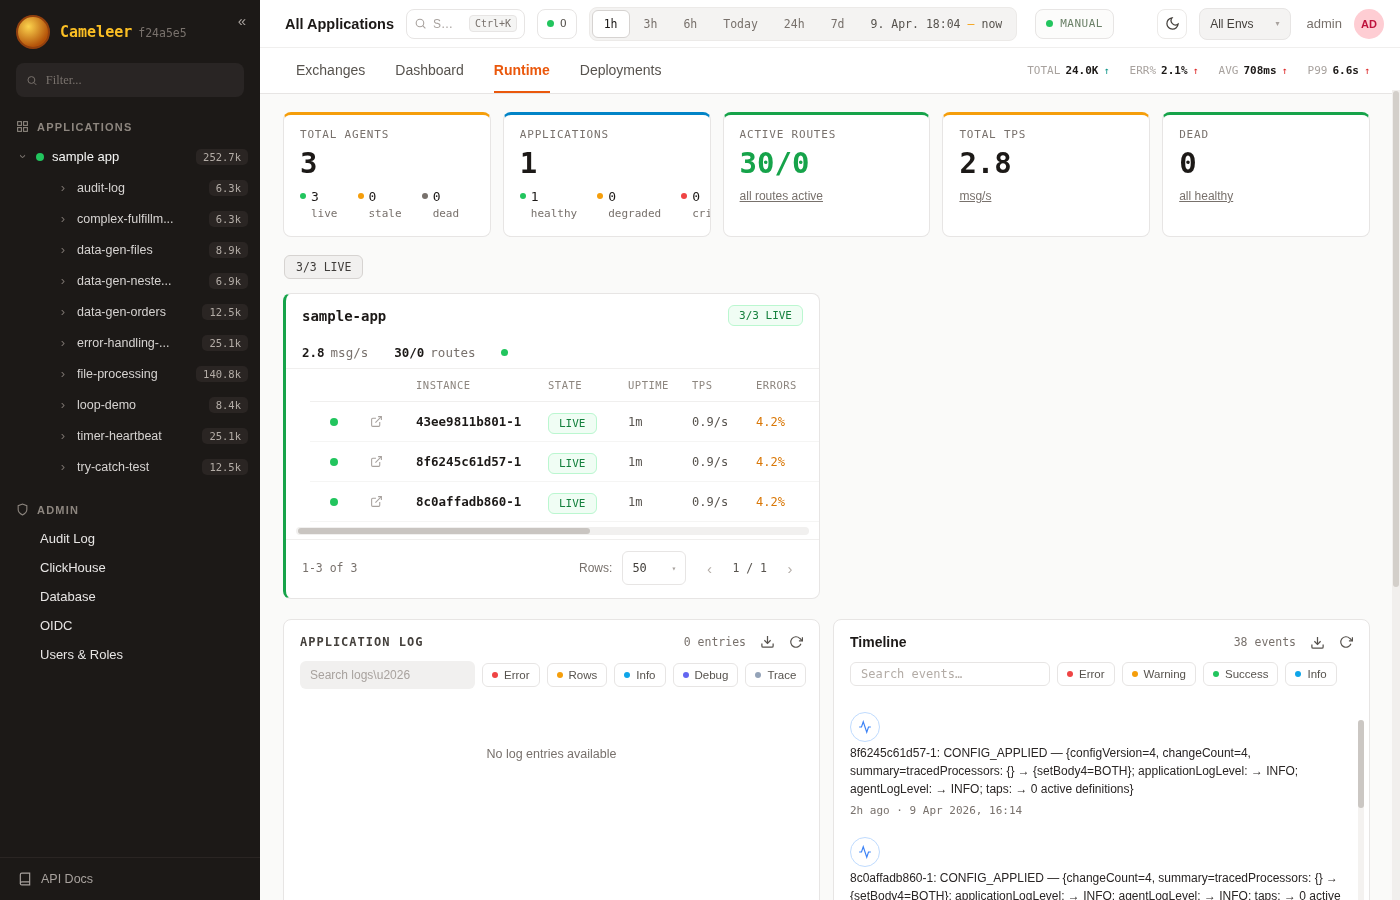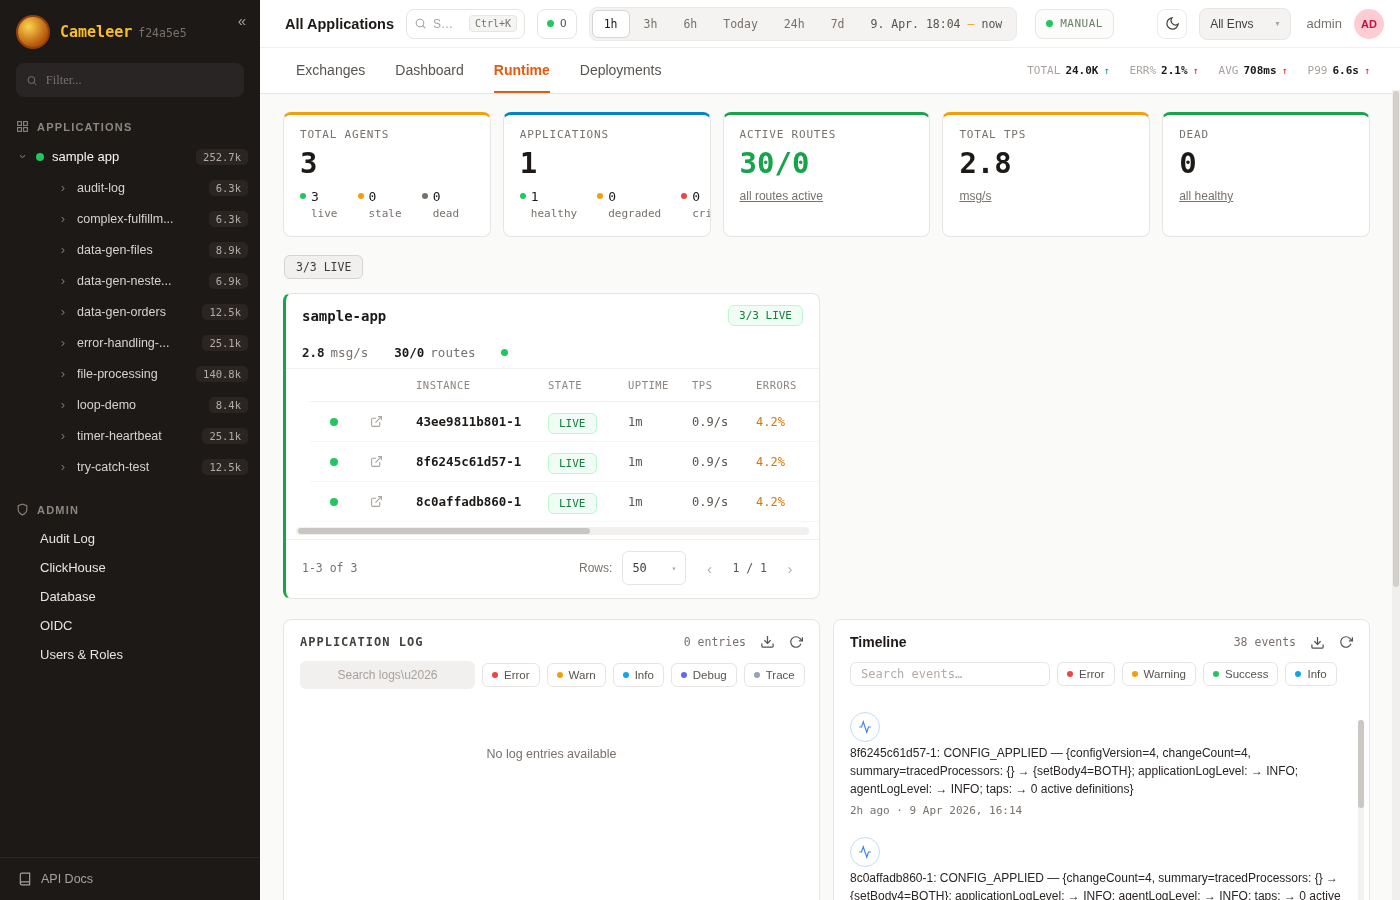--- a/index.html
+++ b/index.html
@@ -127,21 +127,21 @@
 
   
   .bottom-grid { display:grid; grid-template-columns:537px 537px; gap:13px; }
   .panel { background:#fff; border:1px solid #e7e5e4; border-radius:8px; height:440px; overflow:hidden; position:relative; }
   .panel-head { display:flex; align-items:center; padding:14px 16px 10px; gap:14px; }
   .panel-title-mono { font-family:"DejaVu Sans Mono",monospace; font-size:12px; font-weight:bold; letter-spacing:1px; color:#44403c; }
   .panel-title-sans { font-size:14px; font-weight:bold; color:#1c1917; }
   .panel-count { margin-left:auto; font-family:"DejaVu Sans Mono",monospace; font-size:11.5px; color:#78716c; }
   .mini-icon { color:#57534e; cursor:pointer; }
   .panel-controls { display:flex; align-items:center; gap:7px; padding:2px 16px 12px; }
-  .log-search { width:196px; height:28px; background:#f1f0ef; border:none; border-radius:6px; padding:0 10px; font-size:12px; color:#44403c; outline:none; font-family:inherit;text-align:center; }
+  .log-search { width:196px; height:28px; background:#f1f0ef; border:none; border-radius:6px; padding:0 10px; font-size:12px; color:#44403c; outline:none; font-family:inherit; }
   .log-search::placeholder { color:#a8a29e; }
   .tl-search { width:200px; height:24px; background:#fff; border:1px solid #e7e5e4; border-radius:6px; padding:0 10px; font-size:12px; color:#44403c; outline:none; font-family:"DejaVu Sans Mono",monospace; }
   .tl-search::placeholder { color:#b3aca6; }
   .chip { border:1px solid #e7e5e4; border-radius:6px; padding:5px 9px; display:flex; gap:6px; align-items:center; font-size:11.5px; color:#57534e; background:#fff; cursor:pointer; white-space:nowrap; }
   .chip .cdot { width:6px; height:6px; border-radius:50%; flex:none; }
   .empty-msg { text-align:center; color:#78716c; font-size:12.5px; padding:46px 0; }
   .events { padding:2px 24px 0 16px; }
   .event { display:flex; gap:3px; padding:10px 0 8px;flex-direction:column; }
   .ev-avatar { width:30px; height:30px; border-radius:50%; border:1.5px solid #bfdbfe; background:#fff; display:flex; align-items:center; justify-content:center; flex:none; margin-top:2px; }
   .ev-body { min-width:0; }
@@ -560,21 +560,21 @@
             </span>
         </div>
         <div class="panel-controls">
           <input class="log-search" placeholder="Search logs\u2026" style="">
           <div class="chip">
               <span class="cdot dot-red"></span>
               <span>Error</span>
             </div>
           <div class="chip">
               <span class="cdot dot-amber"></span>
-              <span>Warn</span>
+              <span>Rows</span>
             </div>
           <div class="chip">
               <span class="cdot dot-info"></span>
               <span>Info</span>
             </div>
           <div class="chip">
               <span class="cdot dot-indigo"></span>
               <span>Debug</span>
             </div>
           <div class="chip">

